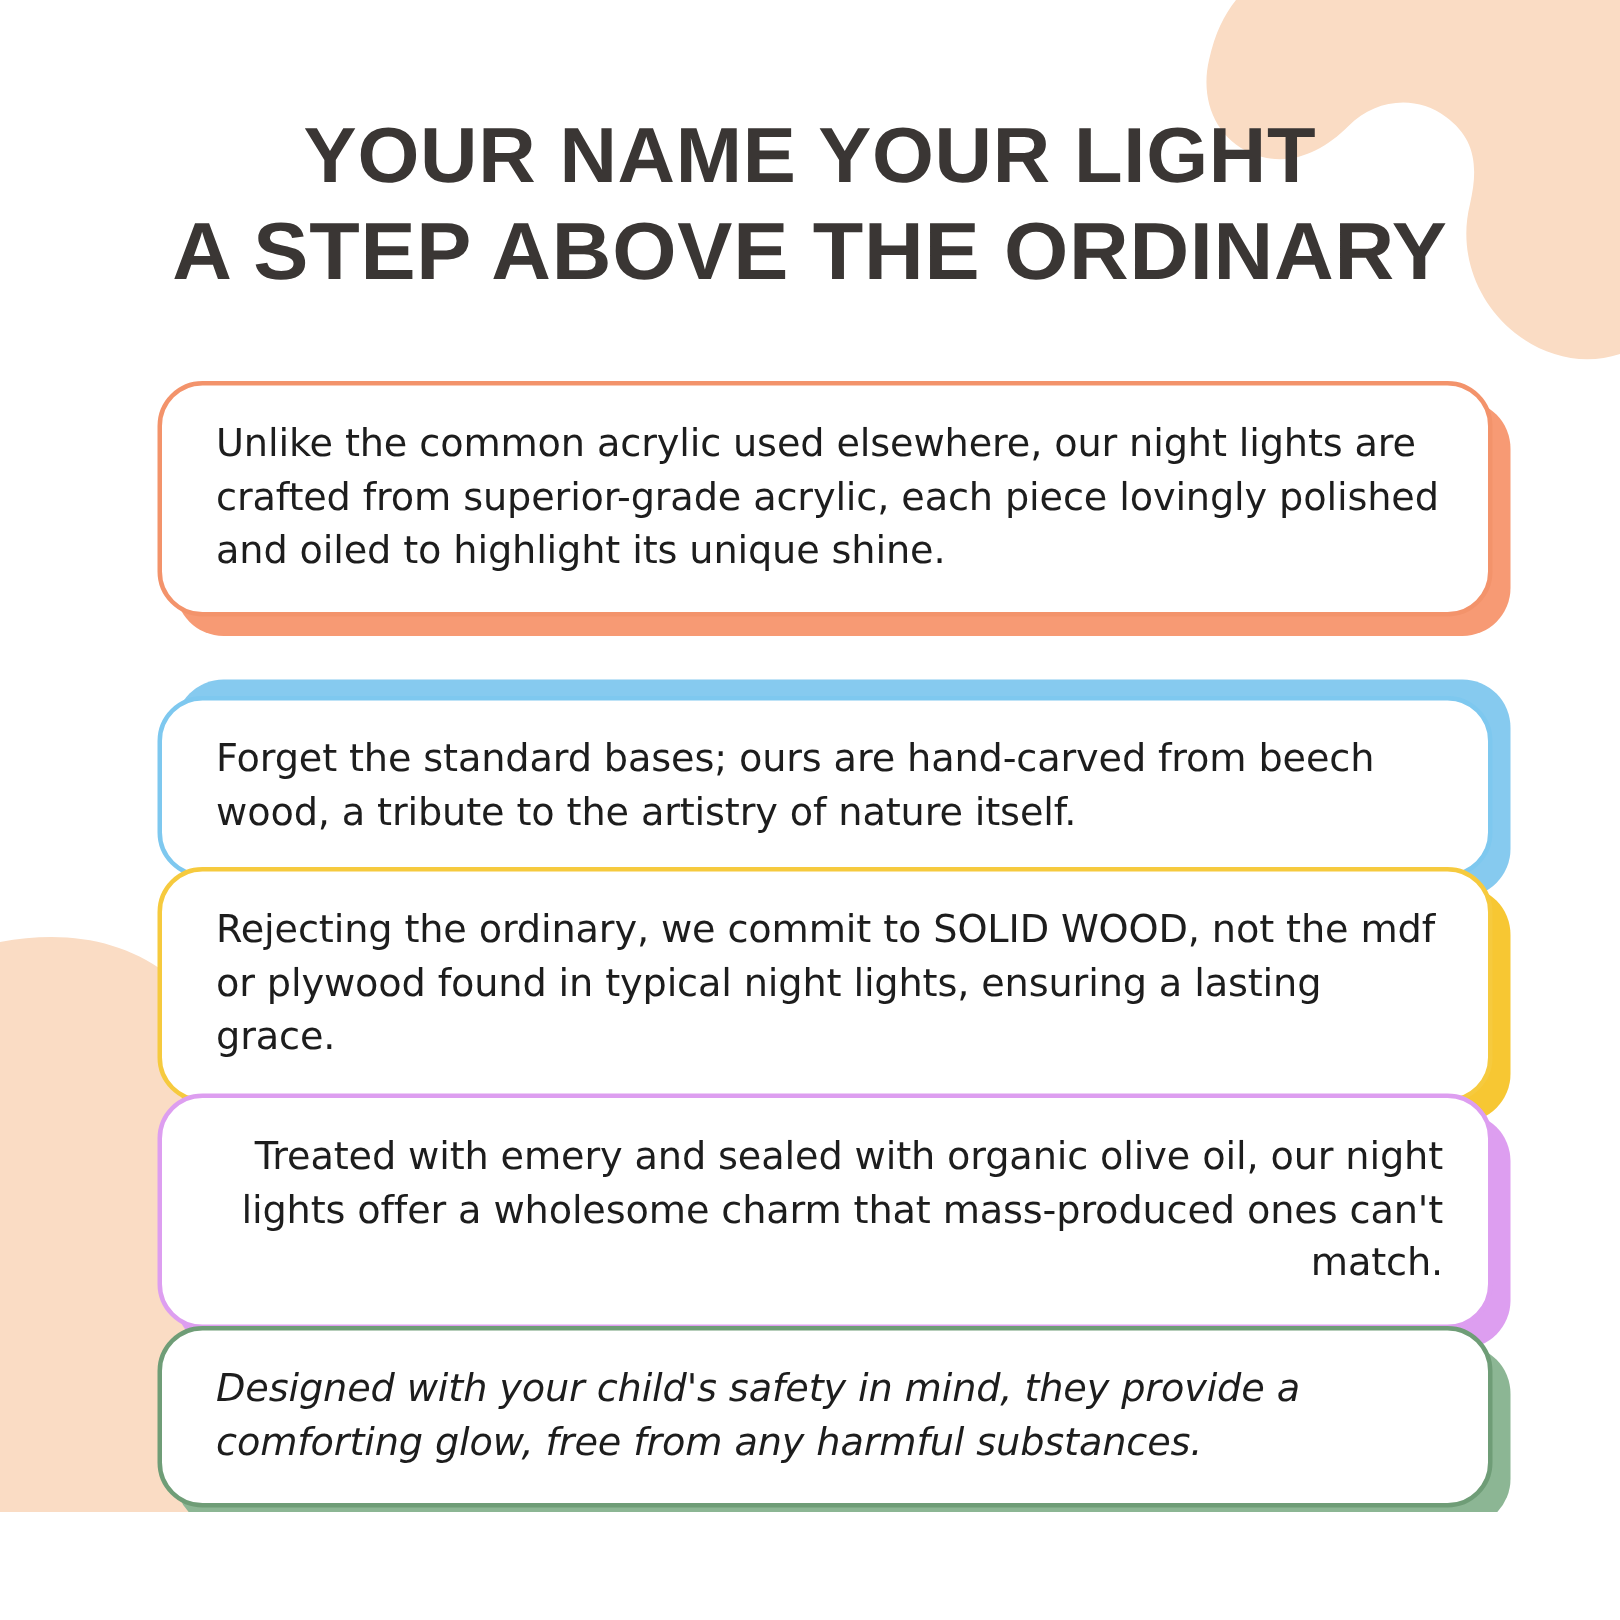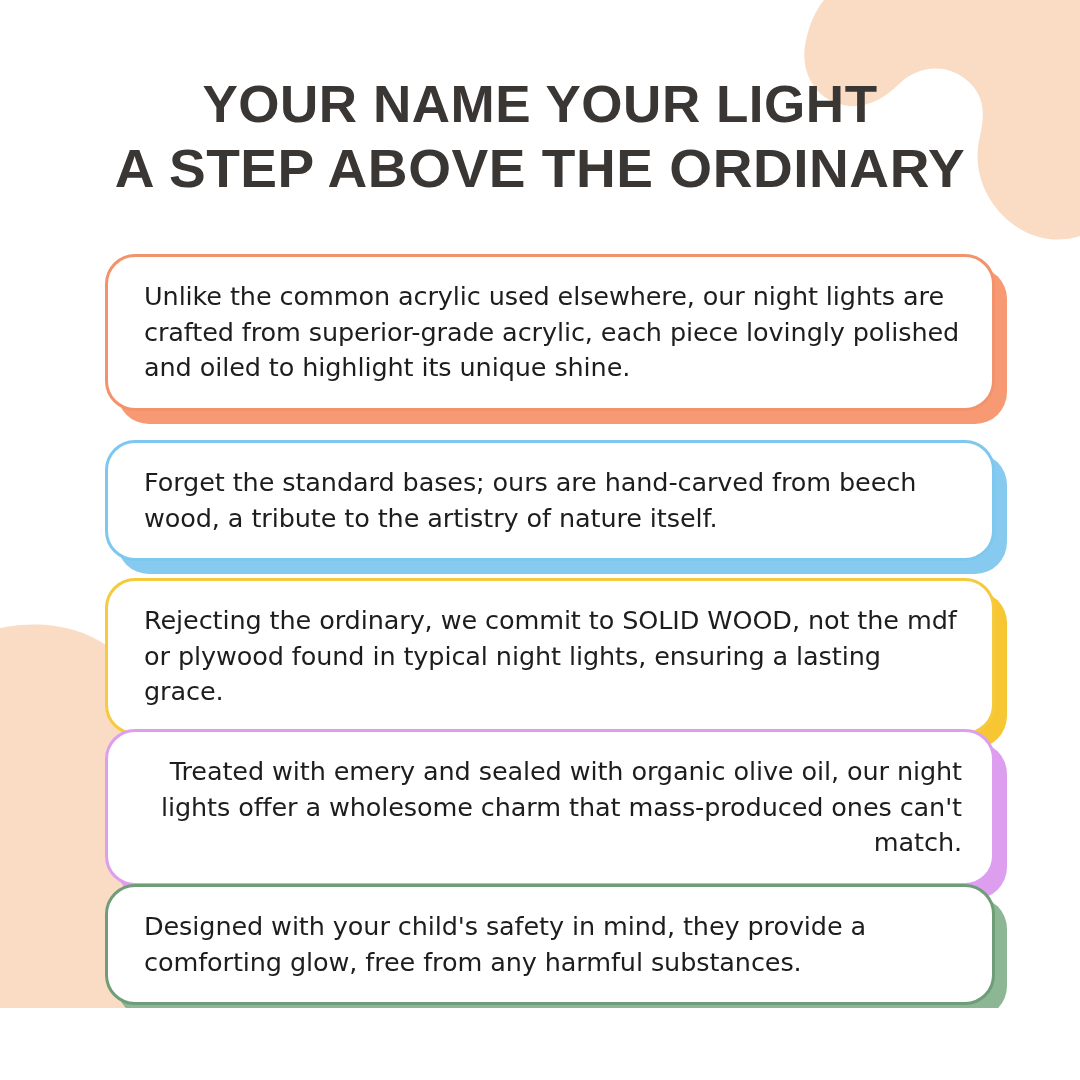--- a/index.html
+++ b/index.html
@@ -107,21 +107,21 @@
   
   #card-1 { top: 254px; }
   #card-1 .card-body { min-height: 131px; }
   #card-2 { top: 440px; }
   #card-2 .card-body { min-height: 96px; }
   #card-3 { top: 578px; }
   #card-3 .card-body { min-height: 131px; }
   #card-4 { top: 729px; }
   #card-4 .card-body { min-height: 131px; }
   #card-5 { top: 884px; }
-  #card-5 .card-body { min-height: 96px; }
+  #card-5 .card-body { min-height: 96px; font-style: italic; }
 </style>
 </head>
 <body>
 
 <div id="poster">
 
   <svg class="blob-layer" viewBox="0 0 1080 1080" width="1080" height="1080" aria-hidden="true">
     <path fill="#fadcc4" d="M1080,0 L1080,236 C1056,244 1030,238 1010,222 C984,201 972,168 980,136 C986,110 983,92 964,78 C944,63 917,66 899,84 C880,103 857,112 834,102 C810,92 800,66 806,40 C810,22 816,10 824,0 Z"></path>
     <path fill="#fadcc4" d="M0,628 C42,620 80,626 110,648 C145,674 160,714 152,756 C144,798 156,834 190,856 C232,883 288,874 322,838 C356,802 402,790 440,812 C470,830 483,862 476,896 C468,935 430,958 396,972 C366,984 348,1010 352,1040 C354,1056 360,1069 368,1080 L0,1080 Z"></path>
   </svg>
@@ -135,21 +135,21 @@
 
     <div class="card" id="card-1">
       <div class="card-shadow" style="background: rgb(247, 154, 116);"></div>
       <div class="card-body" style="border-color: rgb(243, 147, 107);">
         <p class="card-text">Unlike the common acrylic used elsewhere, our night lights are crafted from superior-grade acrylic, each piece lovingly polished and oiled to highlight its unique shine.</p>
       </div>
     </div>
 
     <div class="card" id="card-2">
       <div class="card-shadow" style="background: rgb(134, 202, 239);"></div>
-      <div class="card-body" style="border-color: rgb(126, 200, 239);">
+      <div class="card-body" style="border-color: rgb(126, 200, 239); margin-top: 24px;">
         <p class="card-text">Forget the standard bases; ours are hand-carved from beech wood, a tribute to the artistry of nature itself.</p>
       </div>
     </div>
 
     <div class="card" id="card-3">
       <div class="card-shadow" style="background: rgb(247, 199, 51);"></div>
       <div class="card-body" style="border-color: rgb(246, 202, 62); align-items: center;">
         <p class="card-text">Rejecting the ordinary, we commit to SOLID WOOD, not the mdf or plywood found in typical night lights, ensuring a lasting grace.</p>
       </div>
     </div>

